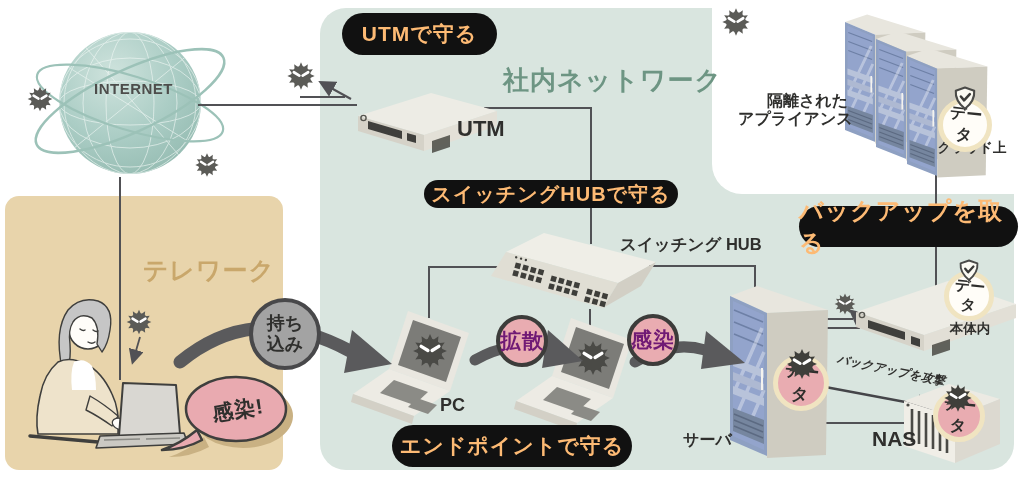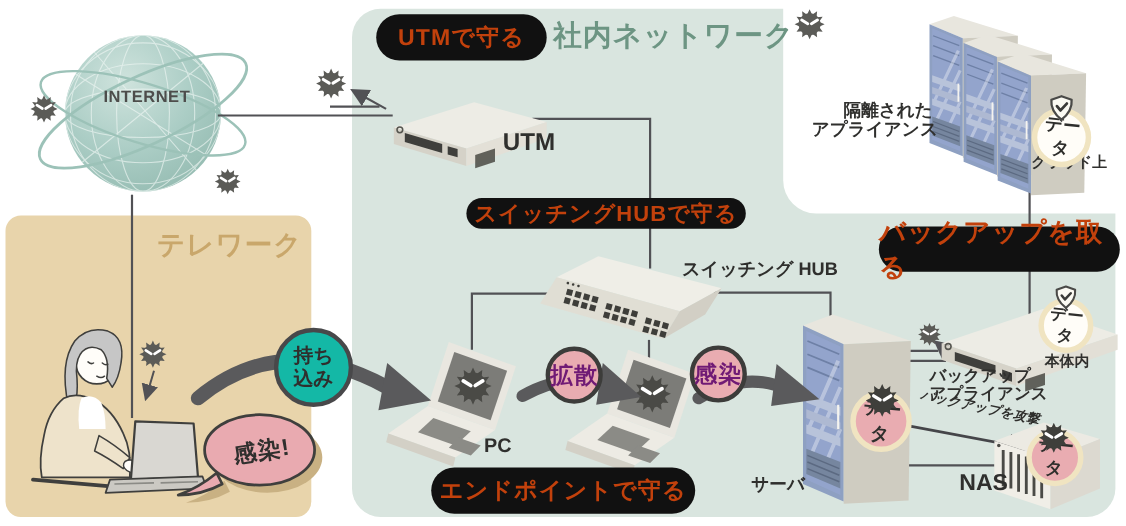--- a/index.html
+++ b/index.html
@@ -7,31 +7,31 @@
     position:relative;width:1024px;height:478px;overflow:hidden;background:#ffffff;
     font-family:"Liberation Sans","DejaVu Sans",sans-serif;
   }
   .region{position:absolute;}
   .region-green{left:320px;top:8px;width:694px;height:462px;background:#d9e5df;border-radius:26px;}
   .region-cutout{left:712px;top:0;width:312px;height:194px;background:#ffffff;border-bottom-left-radius:30px;}
   .region-tan{left:5px;top:196px;width:278px;height:274px;background:#e8d4ab;border-radius:14px;}
   svg.layer{position:absolute;left:0;top:0;z-index:2;}
   .lbl{position:absolute;font-weight:bold;color:#2f2f2d;white-space:nowrap;z-index:4;}
   .pill{
-    position:absolute;background:#111111;color:#c2410c;font-weight:bold;
+    position:absolute;background:#111111;color:#fdba74;font-weight:bold;
     border-radius:999px;display:flex;align-items:center;justify-content:center;
     z-index:4;letter-spacing:1px;
   }
-  .title{position:absolute;font-weight:bold;z-index:4;letter-spacing:1px;white-space:nowrap;}
+  .title{position:absolute;font-weight:bold;z-index:4;letter-spacing:1px;white-space:nowrap;margin-top:48px;}
   .badge{
     position:absolute;border-radius:50%;display:flex;flex-direction:column;
     align-items:center;justify-content:center;font-weight:bold;z-index:5;
     box-sizing:border-box;text-align:center;
   }
-  .badge-carry{background:#14b8a6;border:4px solid #48484a;color:#2f2f2d;line-height:21px;font-size:18px;}
+  .badge-carry{background:#a3a3a3;border:4px solid #48484a;color:#2f2f2d;line-height:21px;font-size:18px;}
   .badge-pink{background:#e9acb1;border:4px solid #3c3c3a;color:#701a75;font-size:21px;letter-spacing:1px;}
   .badge-data-pink{background:#e9acb1;border:5px solid #f0e4c1;color:#2e2e2c;}
   .badge-data-white{background:#fffdf8;border:5px solid #f0e4c1;color:#2e2e2c;}
   .badge-data-pink span,.badge-data-white span{display:block;transform:rotate(6deg);}
   .icon-svg{position:absolute;z-index:6;overflow:visible;}
   .two-line span{display:block;}
 </style>
 </head>
 <body>
 
@@ -271,24 +271,20 @@
 
   <div class="title" style="left:503px;top:15px;font-size:26px;color:#6d9583;">社内ネットワーク</div>
   <div class="title" style="left:120px;top:206px;width:155px;text-align:right;font-size:25px;color:#c9a76b;">テレワーク</div>
 
   <div class="lbl" style="left:94px;top:80px;width:76px;text-align:center;font-size:15px;color:#4d4d4b;letter-spacing:0.5px;">INTERNET</div>
   <div class="lbl" style="left:457px;top:73px;font-size:22px;color:#38383​4;margin-top:43px;">UTM</div>
   <div class="lbl" style="left:620px;top:234px;font-size:16.5px;">スイッチング HUB</div>
   <div class="lbl" style="left:440px;top:395px;font-size:18px;">PC</div>
   <div class="lbl" style="left:683px;top:430px;font-size:16px;">サーバ</div>
   <div class="lbl" style="left:872px;top:427px;font-size:21px;">NAS</div>
-  <div class="lbl two-line" style="left:845px;top:333px;font-size:15px;line-height:17px;">
-    <span>バックアップ</span>
-    <span>アプライアンス</span>
-  </div>
   <div class="lbl two-line" style="left:738px;top:92px;width:110px;text-align:right;font-size:16px;line-height:18px;">
     <span>隔離された</span>
     <span>アプライアンス</span>
   </div>
 
   <div class="lbl" style="left:936px;top:139px;width:72px;text-align:center;font-size:13.5px;">クラウド上</div>
   <div class="lbl" style="left:946px;top:320px;width:48px;text-align:center;font-size:13.5px;">本体内</div>
 
   <div class="lbl" style="left:836px;top:362px;font-size:12px;font-style:italic;transform:rotate(12deg);">バックアップを攻撃</div>
 

